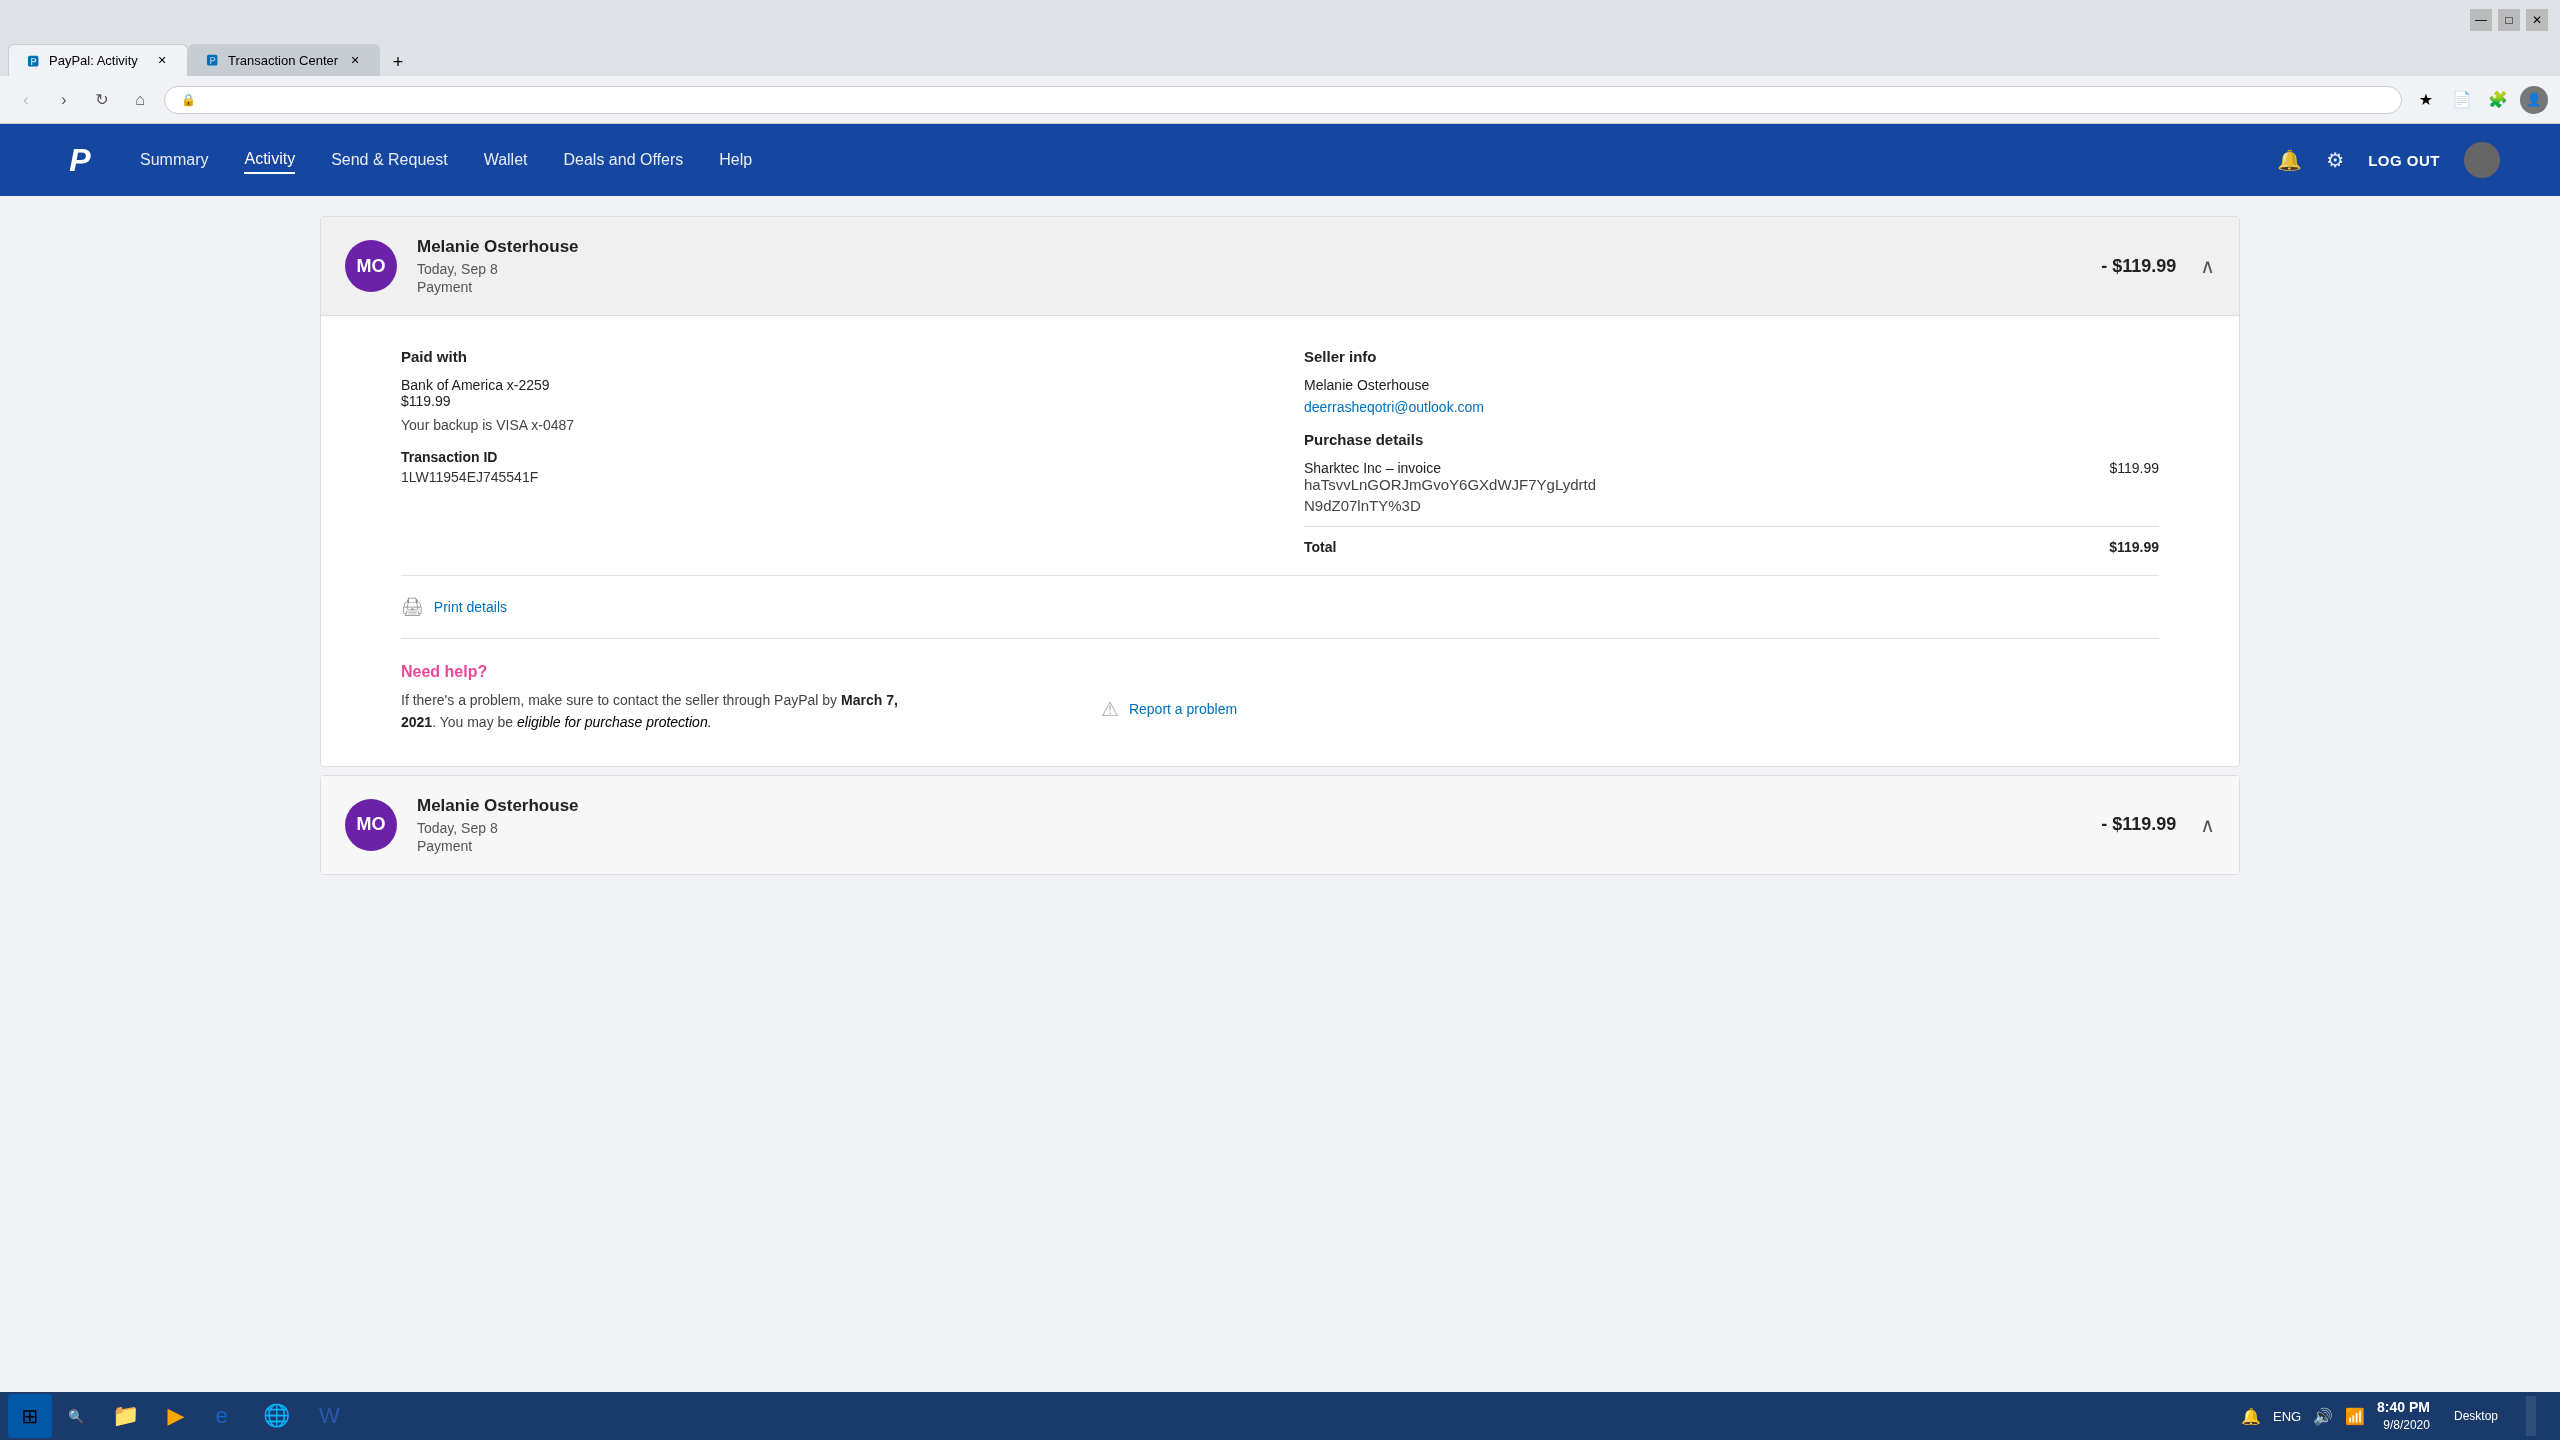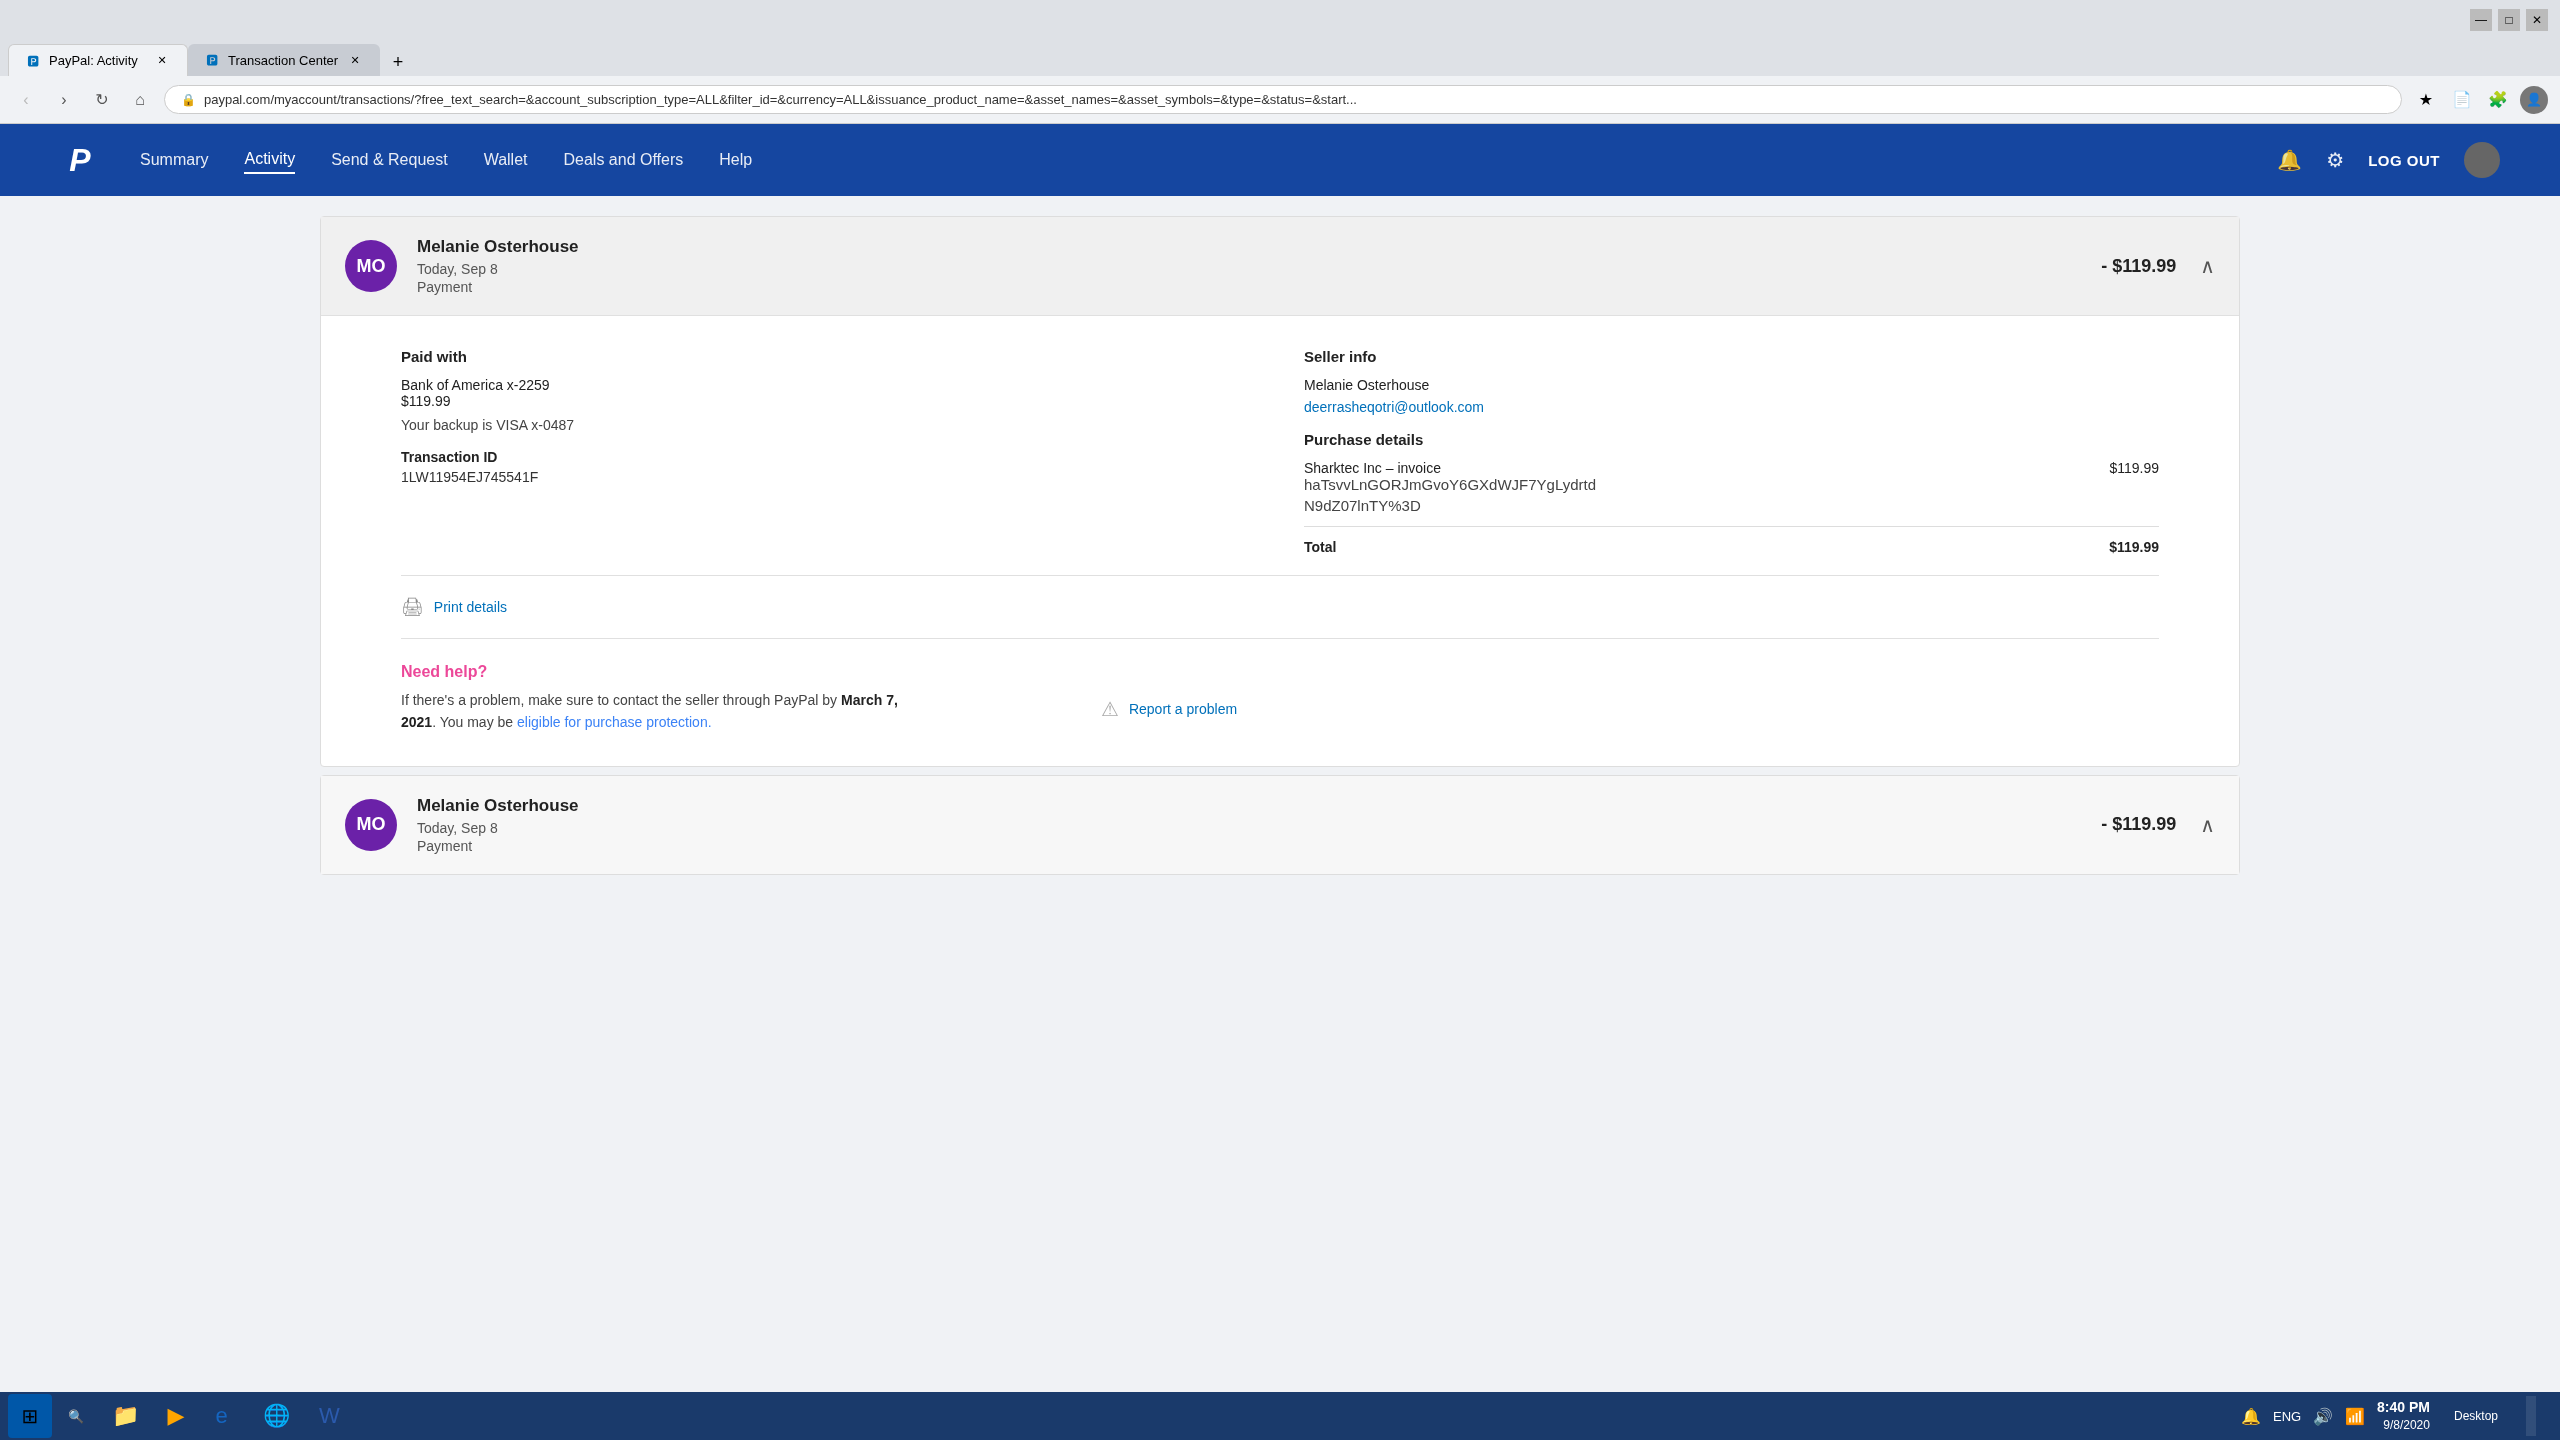--- a/index.html
+++ b/index.html
@@ -320,21 +320,21 @@
     .print-link { color: #0070ba; font-size: 14px; cursor: pointer; }
 
     .help-section {
       border-top: 1px solid #e0e0e0;
       padding-top: 24px;
       margin-top: 20px;
     }
     .help-title { font-size: 16px; font-weight: 700; color: #ec4899; margin-bottom: 8px; }
     .help-text { font-size: 14px; color: #444; line-height: 1.6; max-width: 500px; }
     .help-text .bold { font-weight: 700; color: #222; }
-    .help-text .link { color: #3b82f6; cursor: pointer; }
+    .help-text .link { color: #000000; cursor: pointer; font-style: italic; }
     .help-grid { display: flex; align-items: flex-start; gap: 200px; }
     .report-problem {
       display: flex;
       align-items: center;
       gap: 10px;
       margin-top: 8px;
     }
     .warning-icon { color: #aaa; font-size: 20px; }
     .report-link { color: #0070ba; font-size: 14px; cursor: pointer; }
 
@@ -446,21 +446,20 @@
     <div class="new-tab-btn">+</div>
   </div>
 
   <div class="address-bar">
     <div class="nav-btn disabled">‹</div>
     <div class="nav-btn">›</div>
     <div class="nav-btn">↻</div>
     <div class="nav-btn">⌂</div>
     <div class="url-bar">
       <span class="url-bar-lock">🔒</span>
-      <span class="url-text">paypal.com/myaccount/transactions/?free_text_search=&amp;account_subscription_type=ALL&amp;filter_id=&amp;currency=ALL&amp;issuance_product_name=&amp;asset_names=&amp;asset_symbols=&amp;type=&amp;status=&amp;start...</span>
     </div>
     <div class="browser-actions">
       <div class="browser-action-btn">★</div>
       <div class="browser-action-btn" style="color:#cc0000;">📄</div>
       <div class="browser-action-btn">🧩</div>
       <div class="browser-action-btn">
         <div style="width:28px;height:28px;border-radius:50%;background:#777;display:flex;align-items:center;justify-content:center;color:white;font-size:13px;">👤</div>
       </div>
     </div>
   </div>

